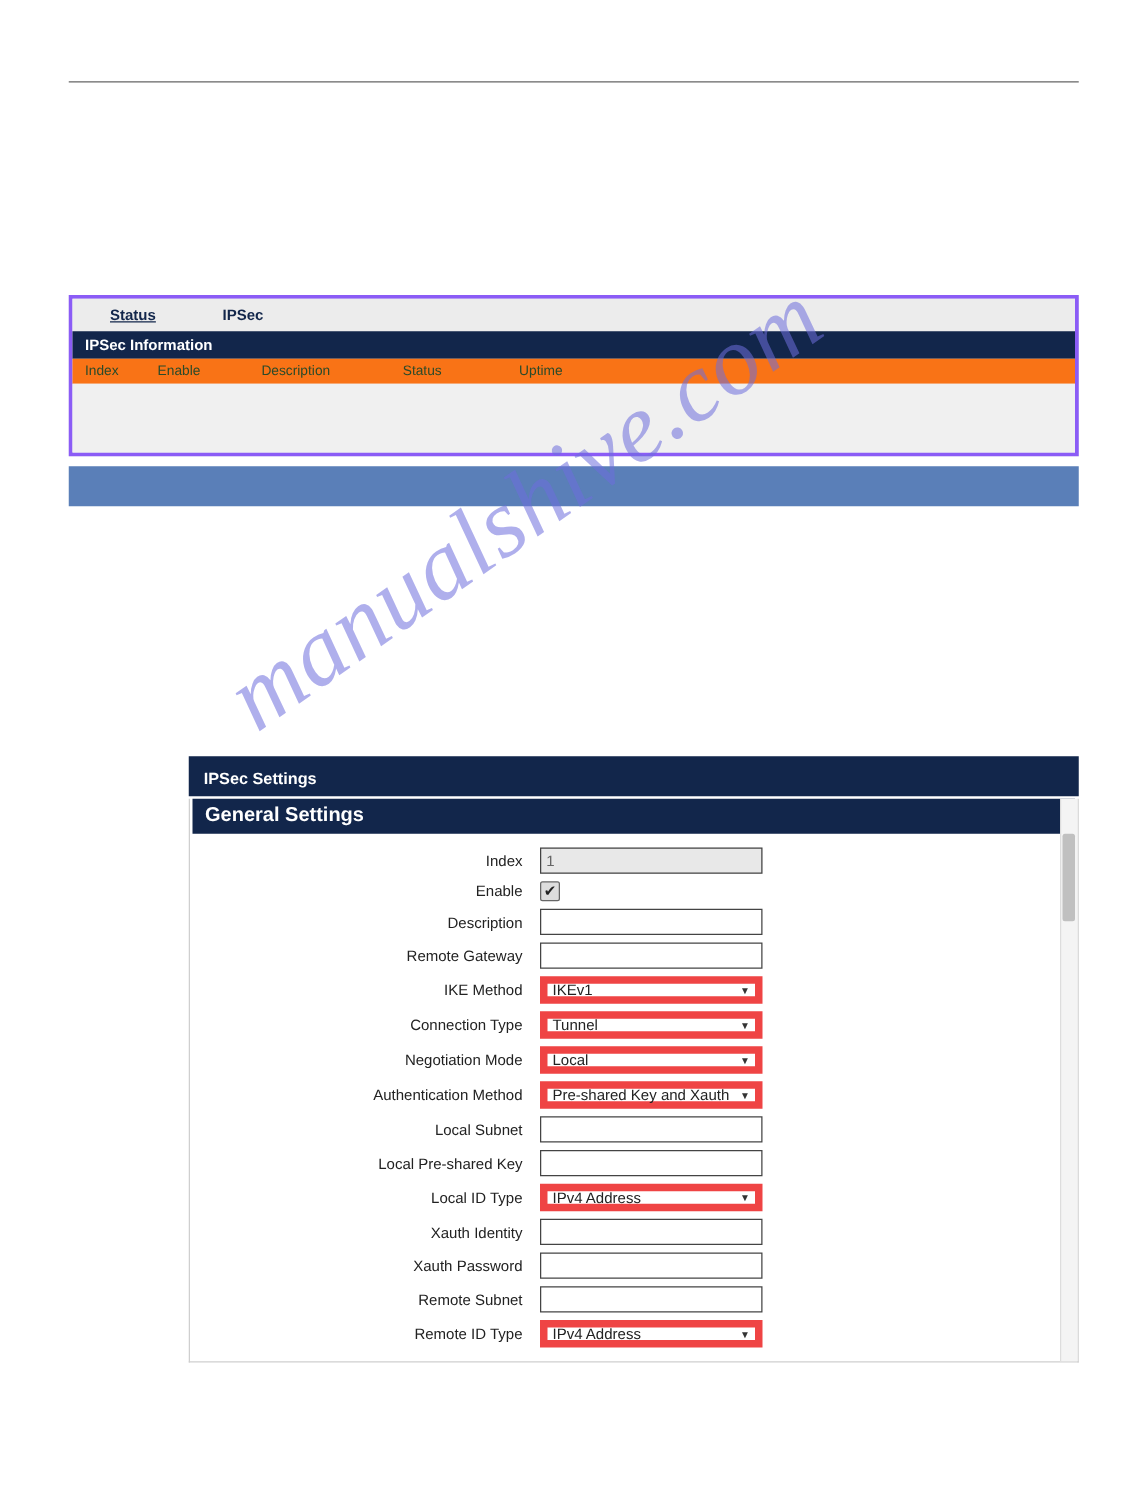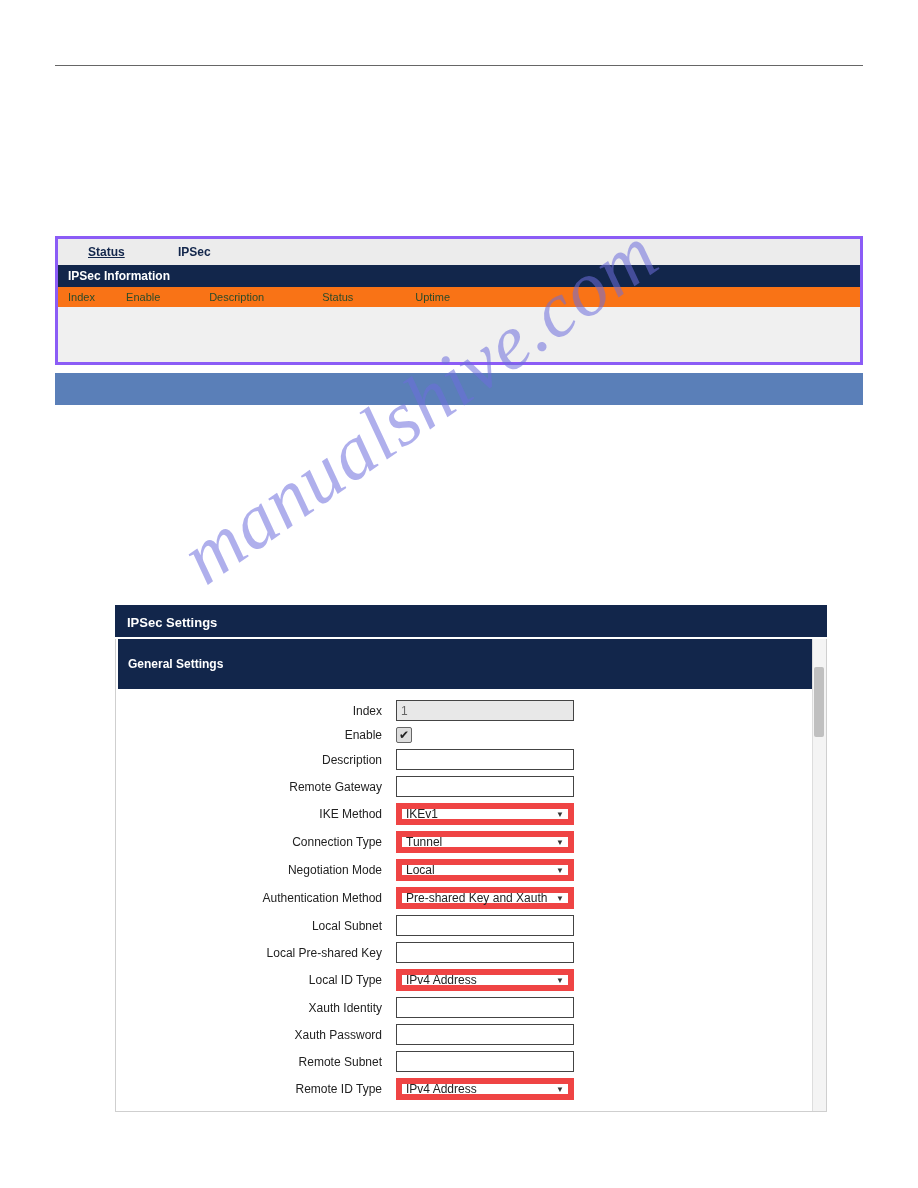--- a/index.html
+++ b/index.html
@@ -79,21 +79,21 @@
   .blue-bar {
     height: 32px;
     background: #5a7fb8;
     margin-top: 8px;
   }
 
   .gap { height: 200px; }
 
   
   .panel2-wrap {
-    margin-left: 60px;
+    margin-left: 96px;
     width: 712px;
     border-radius: 20px;
   }
   .panel2 {
     border-top: 3px solid #12264b;
     position: relative;
   }
   .panel2-title {
     background: #12264b;
     color: #fff;
@@ -104,22 +104,22 @@
   .panel2-content {
     border: 1px solid #cfcfcf;
     border-top: none;
     background: #fff;
     position: relative;
   }
   .section-sub {
     background: #12264b;
     color: #fff;
     font-weight: bold;
-    font-size: 12px;
-    padding: 18px 10px;
+    font-size: 16px;
+    padding: 5px 10px;
     margin: 2px 2px 8px 2px;
   }
   .form-rows {
     padding: 0 0 8px 0;
   }
   .frow {
     display: flex;
     align-items: center;
     padding: 3px 0;
     font-size: 12px;

